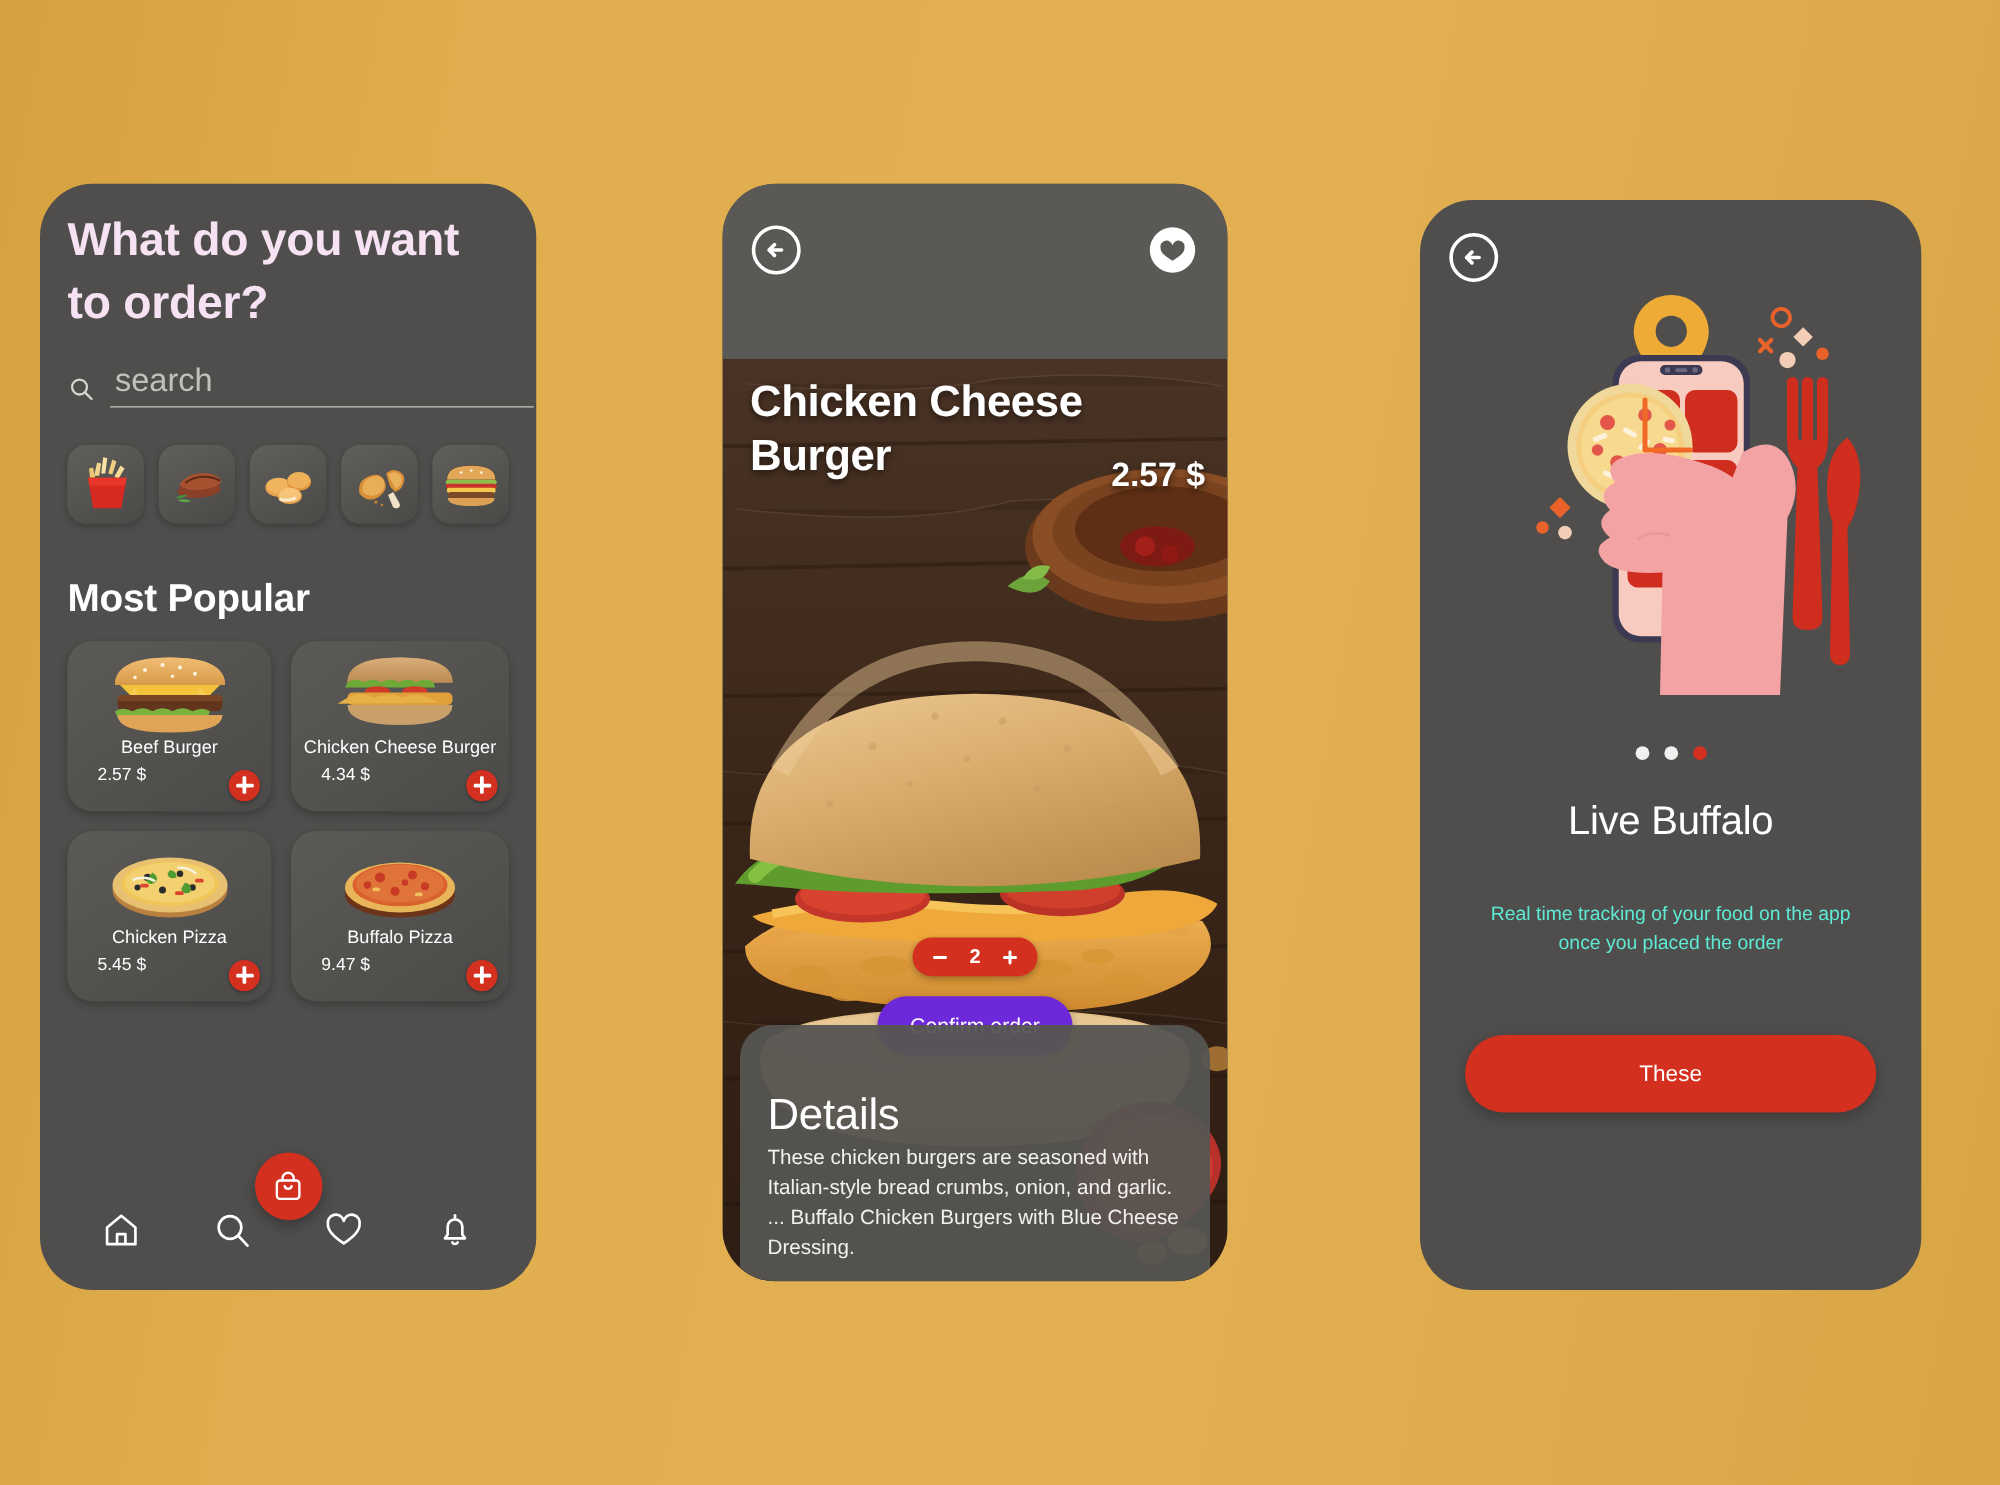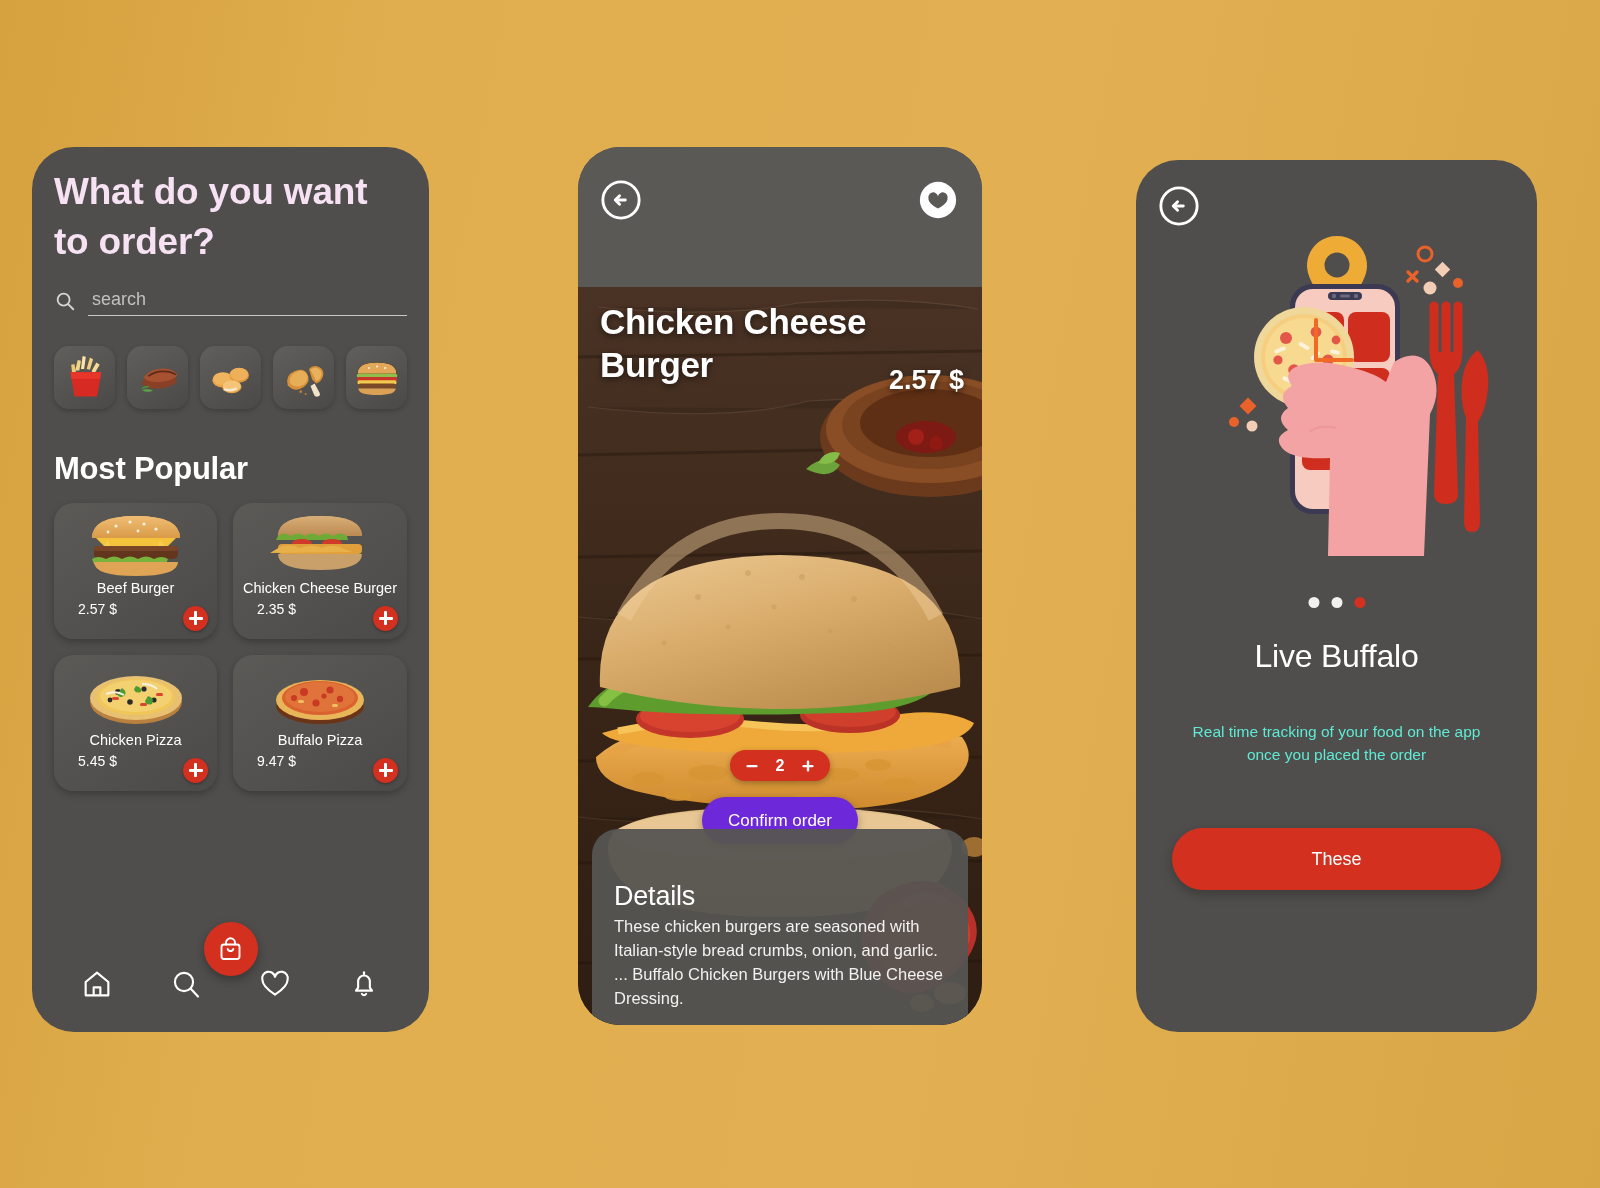--- a/index.html
+++ b/index.html
@@ -31,21 +31,21 @@
     color: #f6e2f2; letter-spacing: -0.2px;
   }
   .search-row {
     display: flex; align-items: flex-end; gap: 12px;
     margin-top: 22px; padding-bottom: 4px;
   }
   .search-icon { width: 22px; height: 22px; flex: 0 0 auto; margin-bottom: 4px; }
   .search-field {
     flex: 1; border: none; background: transparent;
     border-bottom: 1.6px solid #c9c7c4;
-    color: #cfcdca; font-size: 18px;
+    color: #cfcdca; font-size: 26px;
     font-family: "Liberation Sans", sans-serif;
     padding: 0 0 5px 4px; outline: none;
   }
   .search-field::placeholder { color: #c2c0bd; }
 
   .cat-row { display: flex; gap: 12px; margin-top: 26px; }
   .cat-tile {
     width: 63px; height: 63px; border-radius: 15px;
     background: linear-gradient(150deg, #605f5c 0%, #4a4947 100%);
     display: flex; align-items: center; justify-content: center;
@@ -160,21 +160,21 @@
     background: #6d28d9; border: none; cursor: pointer;
     color: #fff; font-size: 17px;
     font-family: "Liberation Sans", sans-serif;
     box-shadow: 0 3px 8px rgba(0,0,0,.3);
   }
   .details-card {
     position: absolute; left: 14px; right: 14px; bottom: -20px;
     background: rgba(86,85,82,0.95); border-radius: 26px;
     padding: 16px 22px 34px 22px;
   }
-  .details-head { color: #fff; font-size: 27px; margin-bottom: 3px; letter-spacing: -0.2px; margin-top: 36px; }
+  .details-head { color: #fff; font-size: 35px; margin-bottom: 3px; letter-spacing: -0.2px; margin-top: 36px; }
   .details-body { color: #f2f1ef; font-size: 16.5px; line-height: 1.45; }
 
   
   #back-track { position: absolute; left: 22px; top: 25px; width: 42px; height: 42px;
                 border-radius:50%; background:none; border:none; cursor:pointer; padding:0; }
   .illu { position: absolute; left: 50%; transform: translateX(-50%); top: 62px; width: 310px; height: 370px; }
   .dots { position: absolute; left: 50%; transform: translateX(-50%); top: 437px; display: flex; gap: 12px; }
   .dot { width: 11px; height: 11px; border-radius: 50%; background: #f3f1ef; }
   .dot.active { background: #d4301f; }
   .track-title {
@@ -321,21 +321,21 @@
               </defs>
             <path d="M8 26 q6-5 13 0 q7-5 14 0 q7-5 14 0 q7-5 14 0 q7-5 14 0 l1 4 h-72z" fill="#6faa37"></path>
             <ellipse cx="32" cy="33" rx="10" ry="4" fill="#cf3b28"></ellipse>
             <ellipse cx="62" cy="33" rx="10" ry="4" fill="#cf3b28"></ellipse>
             <rect x="8" y="34" width="84" height="10" rx="4" fill="#e09f3a"></rect>
             <path d="M10 37 q10-4 20 1 q12-5 22 0 q12-5 22 1 q6 2 8 3 l-82 1z" fill="#e8b049"></path>
             <path d="M8 44 q0 16 42 16 q42 0 42-16z" fill="#caa06a"></path>
           </svg>
         </div>
         <div class="food-name">Chicken Cheese Burger</div>
-        <div class="food-price">2.35 $</div>
+        <div class="food-price">4.34 $</div>
         <button class="add-btn">
           <span class="plus-v"></span>
           <span class="plus-h"></span>
         </button>
       </div>
 
       <div class="food-card">
         <div class="food-img">
           <svg viewBox="0 0 100 68">
             <ellipse cx="50" cy="40" rx="46" ry="22" fill="#b9803f"></ellipse>

